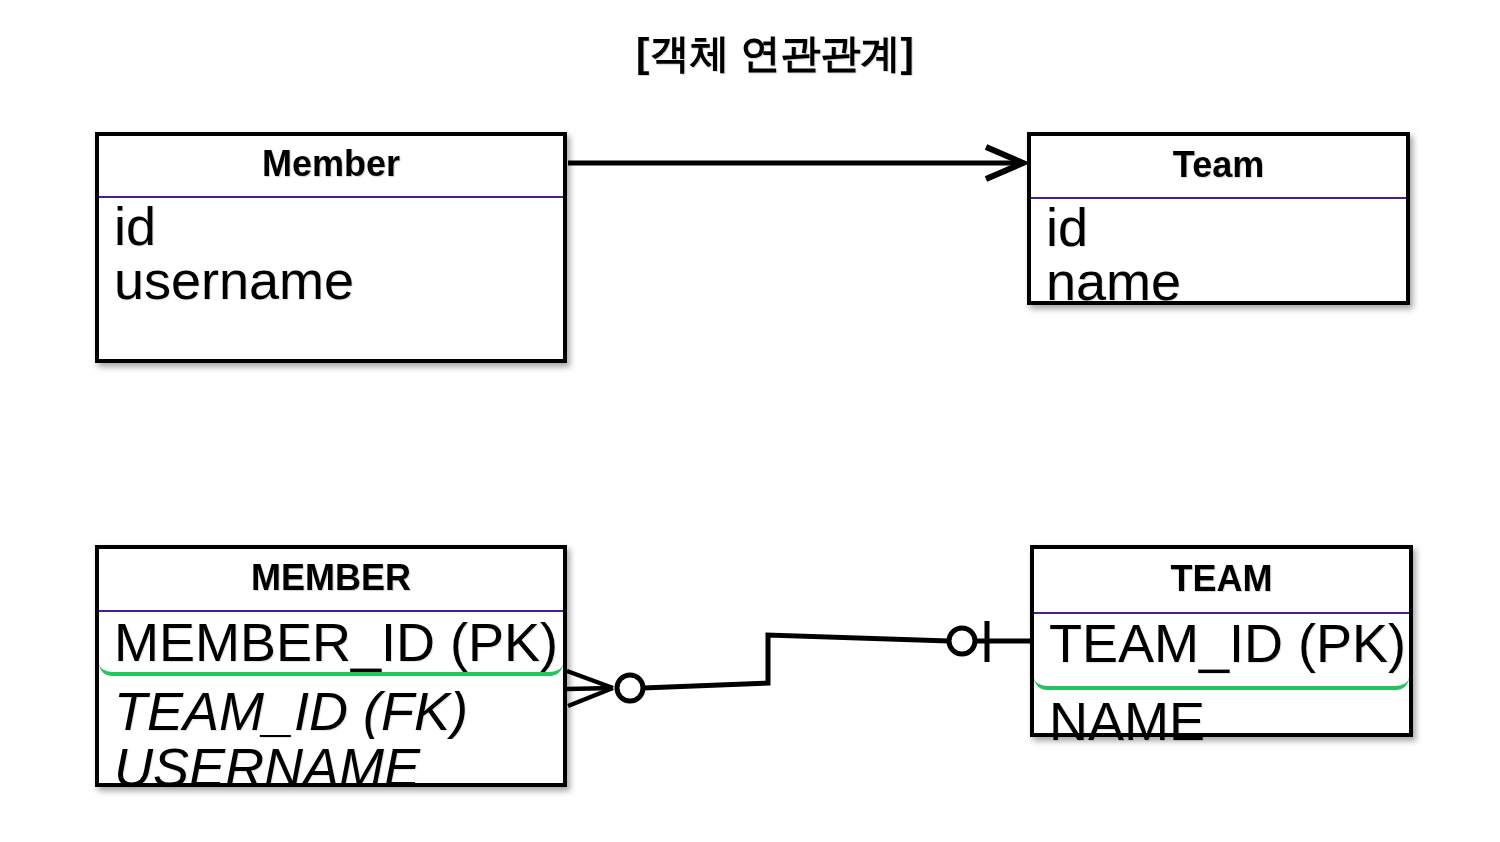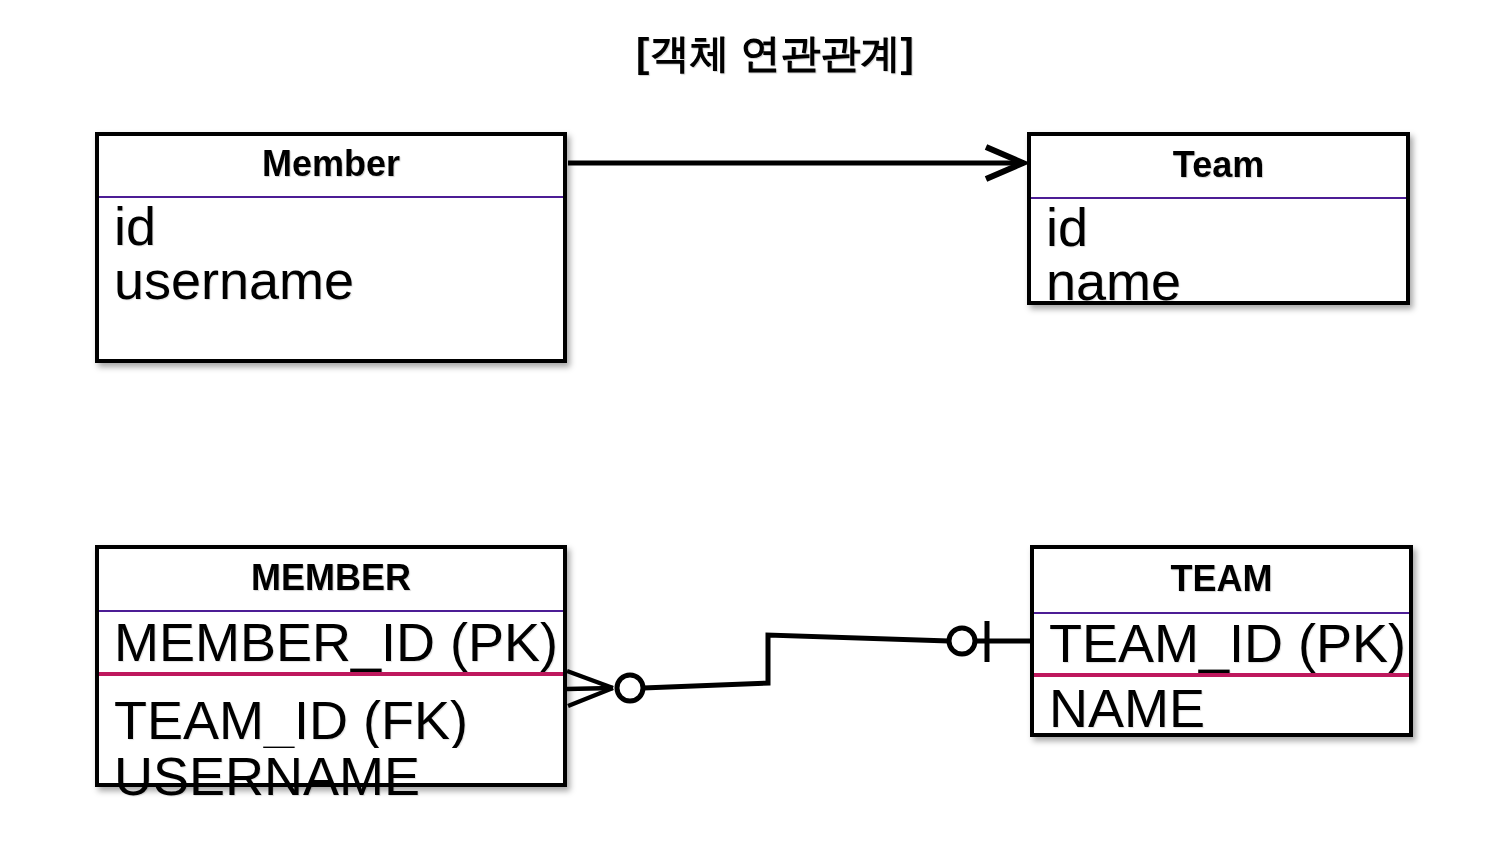--- a/index.html
+++ b/index.html
@@ -47,44 +47,45 @@
   .field, .trow {
     font-size: 54px;
     font-weight: 400;
     padding-left: 15px;
     white-space: nowrap;
     text-shadow: 1px 1px 1px rgba(0,0,0,0.12);
     overflow: hidden;
   }
   .divided {
     box-sizing: border-box;
-    border-bottom: 4px solid #be185d;
+    border-bottom: 4px solid #22c55e;
+    border-radius: 13px;
   }
 
   
   #member-class { left: 95px;  top: 132px; width: 472px; height: 231px; }
   #member-class .box-header { height: 62px; line-height: 56px; }
   #member-class .field { line-height: 54px; }
   #member-class .box-body { padding-top: 1px; }
 
   #team-class { left: 1027px; top: 132px; width: 383px; height: 173px; }
   #team-class .box-header { height: 63px; line-height: 57px; }
   #team-class .field { line-height: 54px; }
   #team-class .box-body { padding-top: 1px; }
 
   
   #member-table { left: 95px; top: 545px; width: 472px; height: 242px; }
   #member-table .box-header { height: 63px; line-height: 57px; }
   #member-table .trow.divided { height: 64px; line-height: 60px; }
   #member-table .trow { line-height: 56px; }
-  #member-table .row-group { padding-top: 16px; }
+  #member-table .row-group { padding-top: 7px; font-style: italic; }
 
   #team-table { left: 1030px; top: 545px; width: 383px; height: 192px; }
   #team-table .box-header { height: 65px; line-height: 59px; }
-  #team-table .trow.divided { height: 63px; line-height: 59px; }
+  #team-table .trow.divided { height: 76px; line-height: 59px; }
   #team-table .trow { line-height: 62px; }
 
   svg.overlay {
     position: absolute;
     left: 0; top: 0;
     width: 1500px; height: 842px;
     pointer-events: none;
   }
 </style>
 </head>

